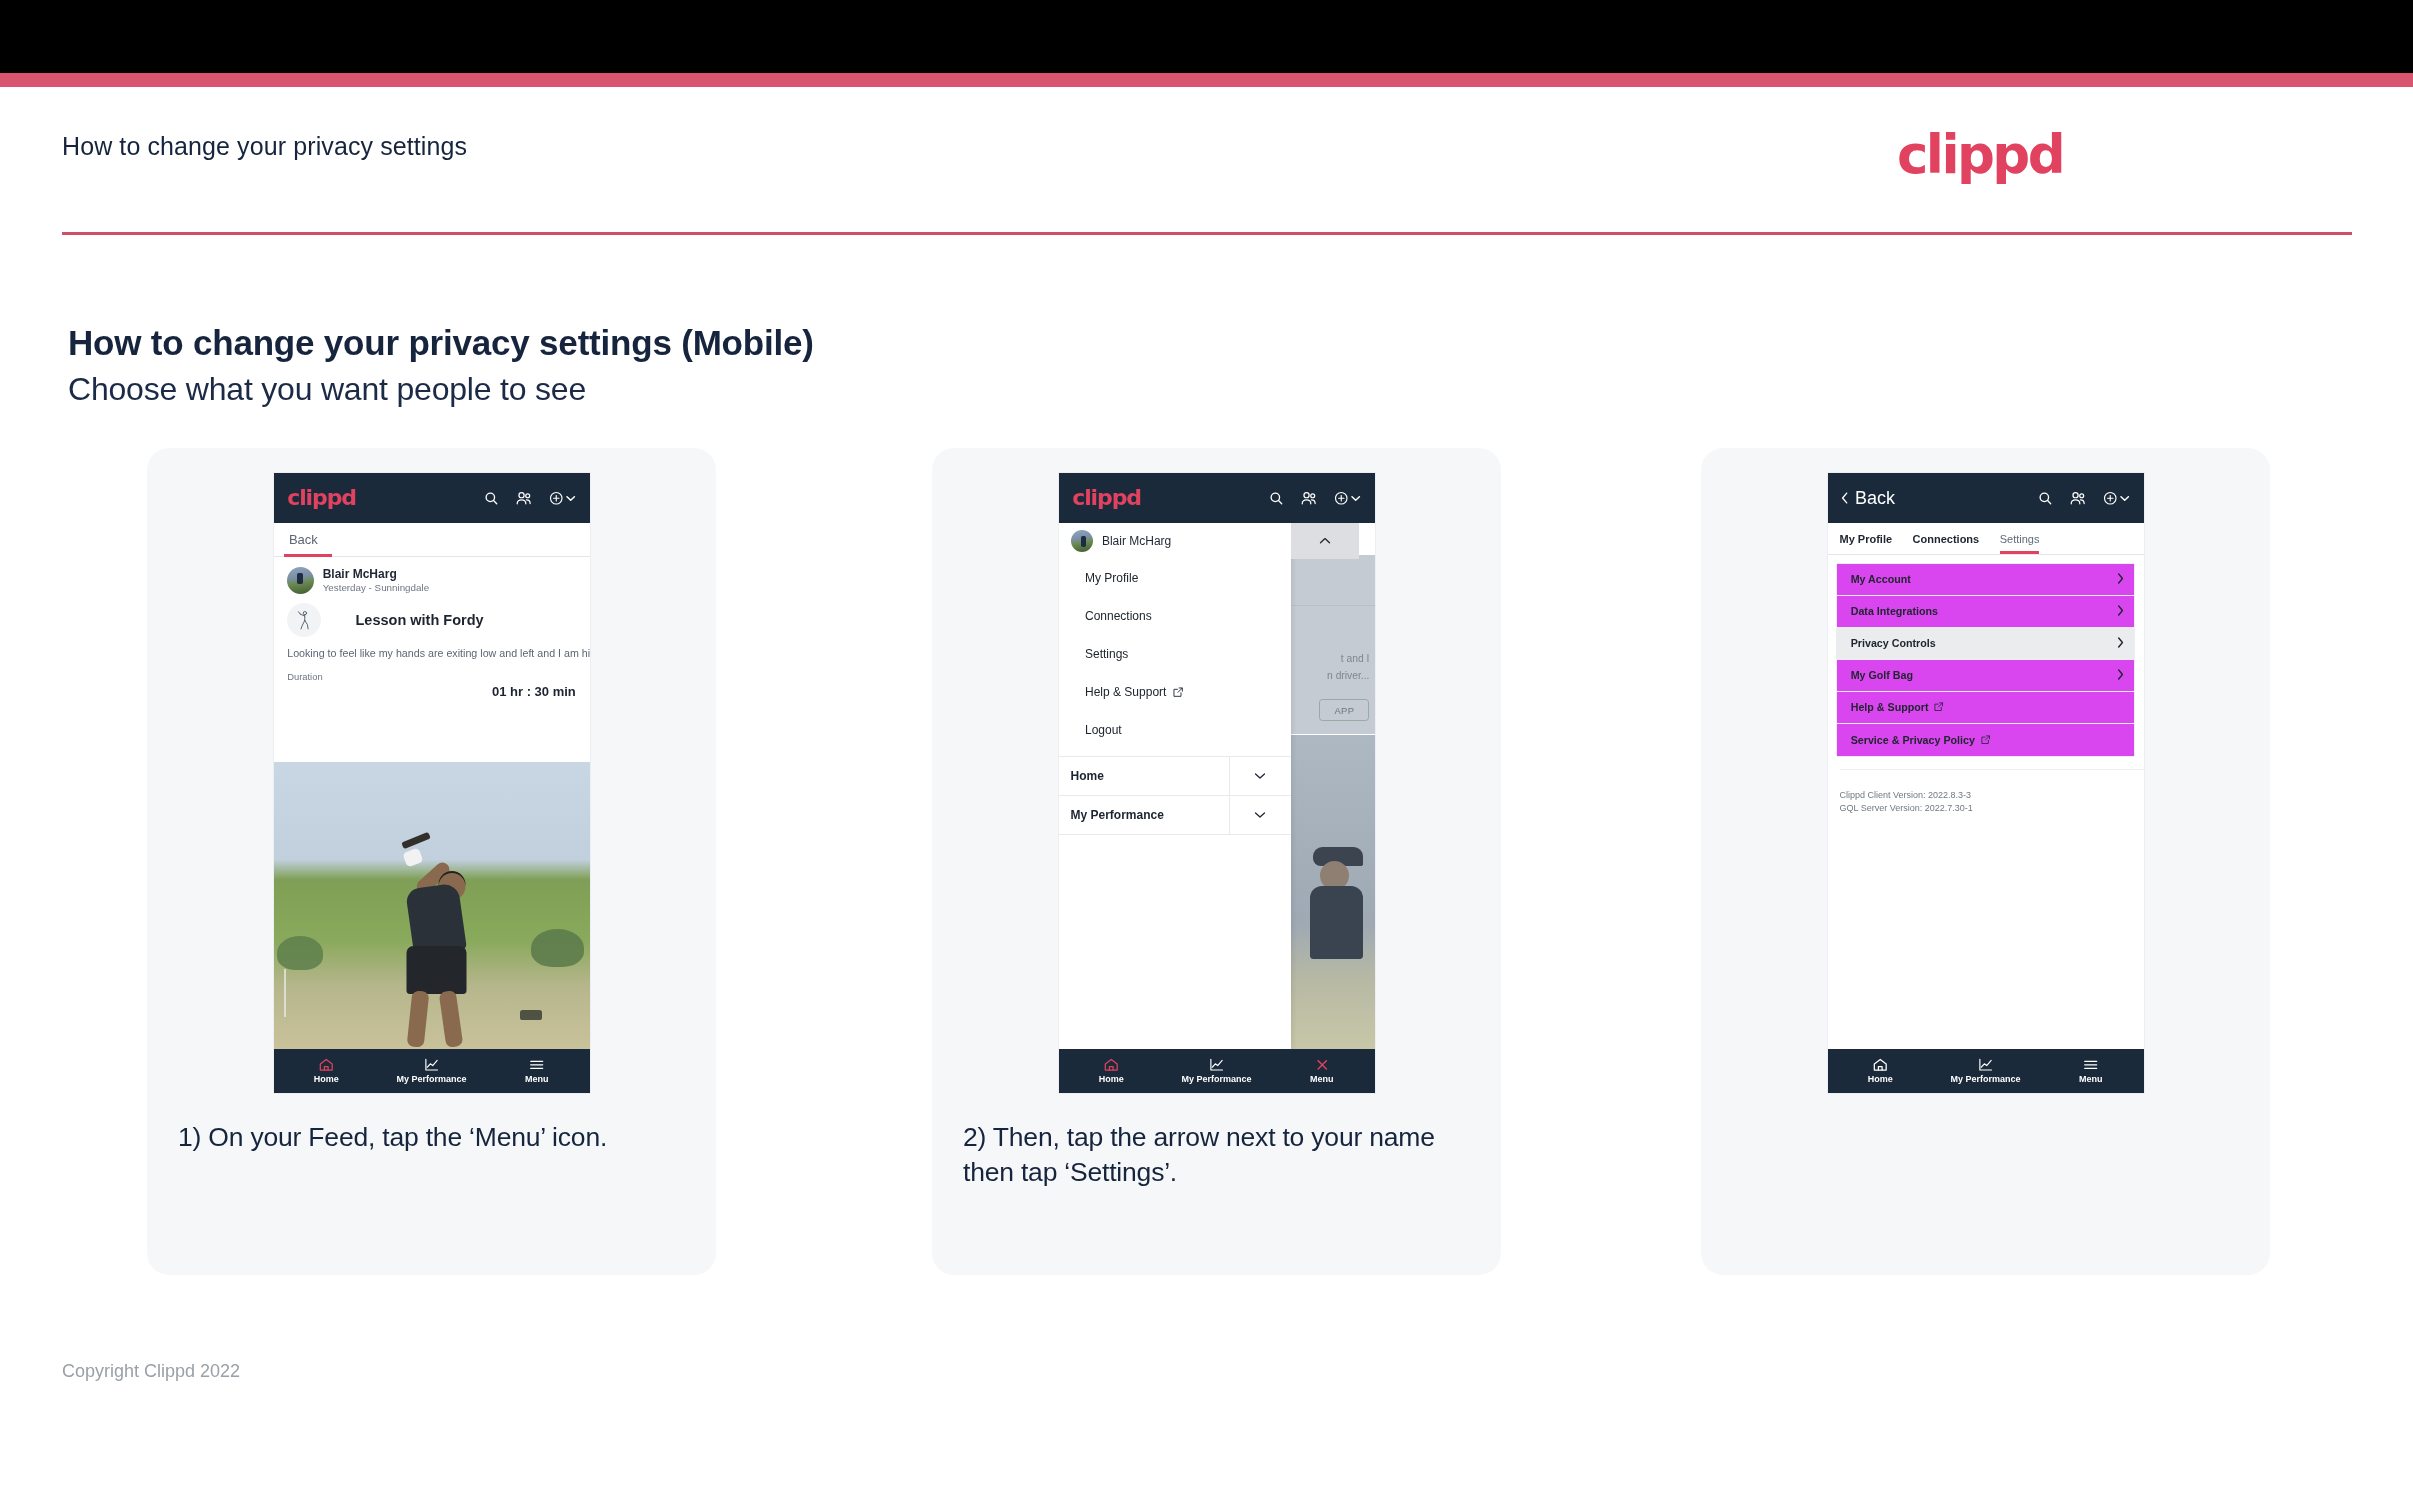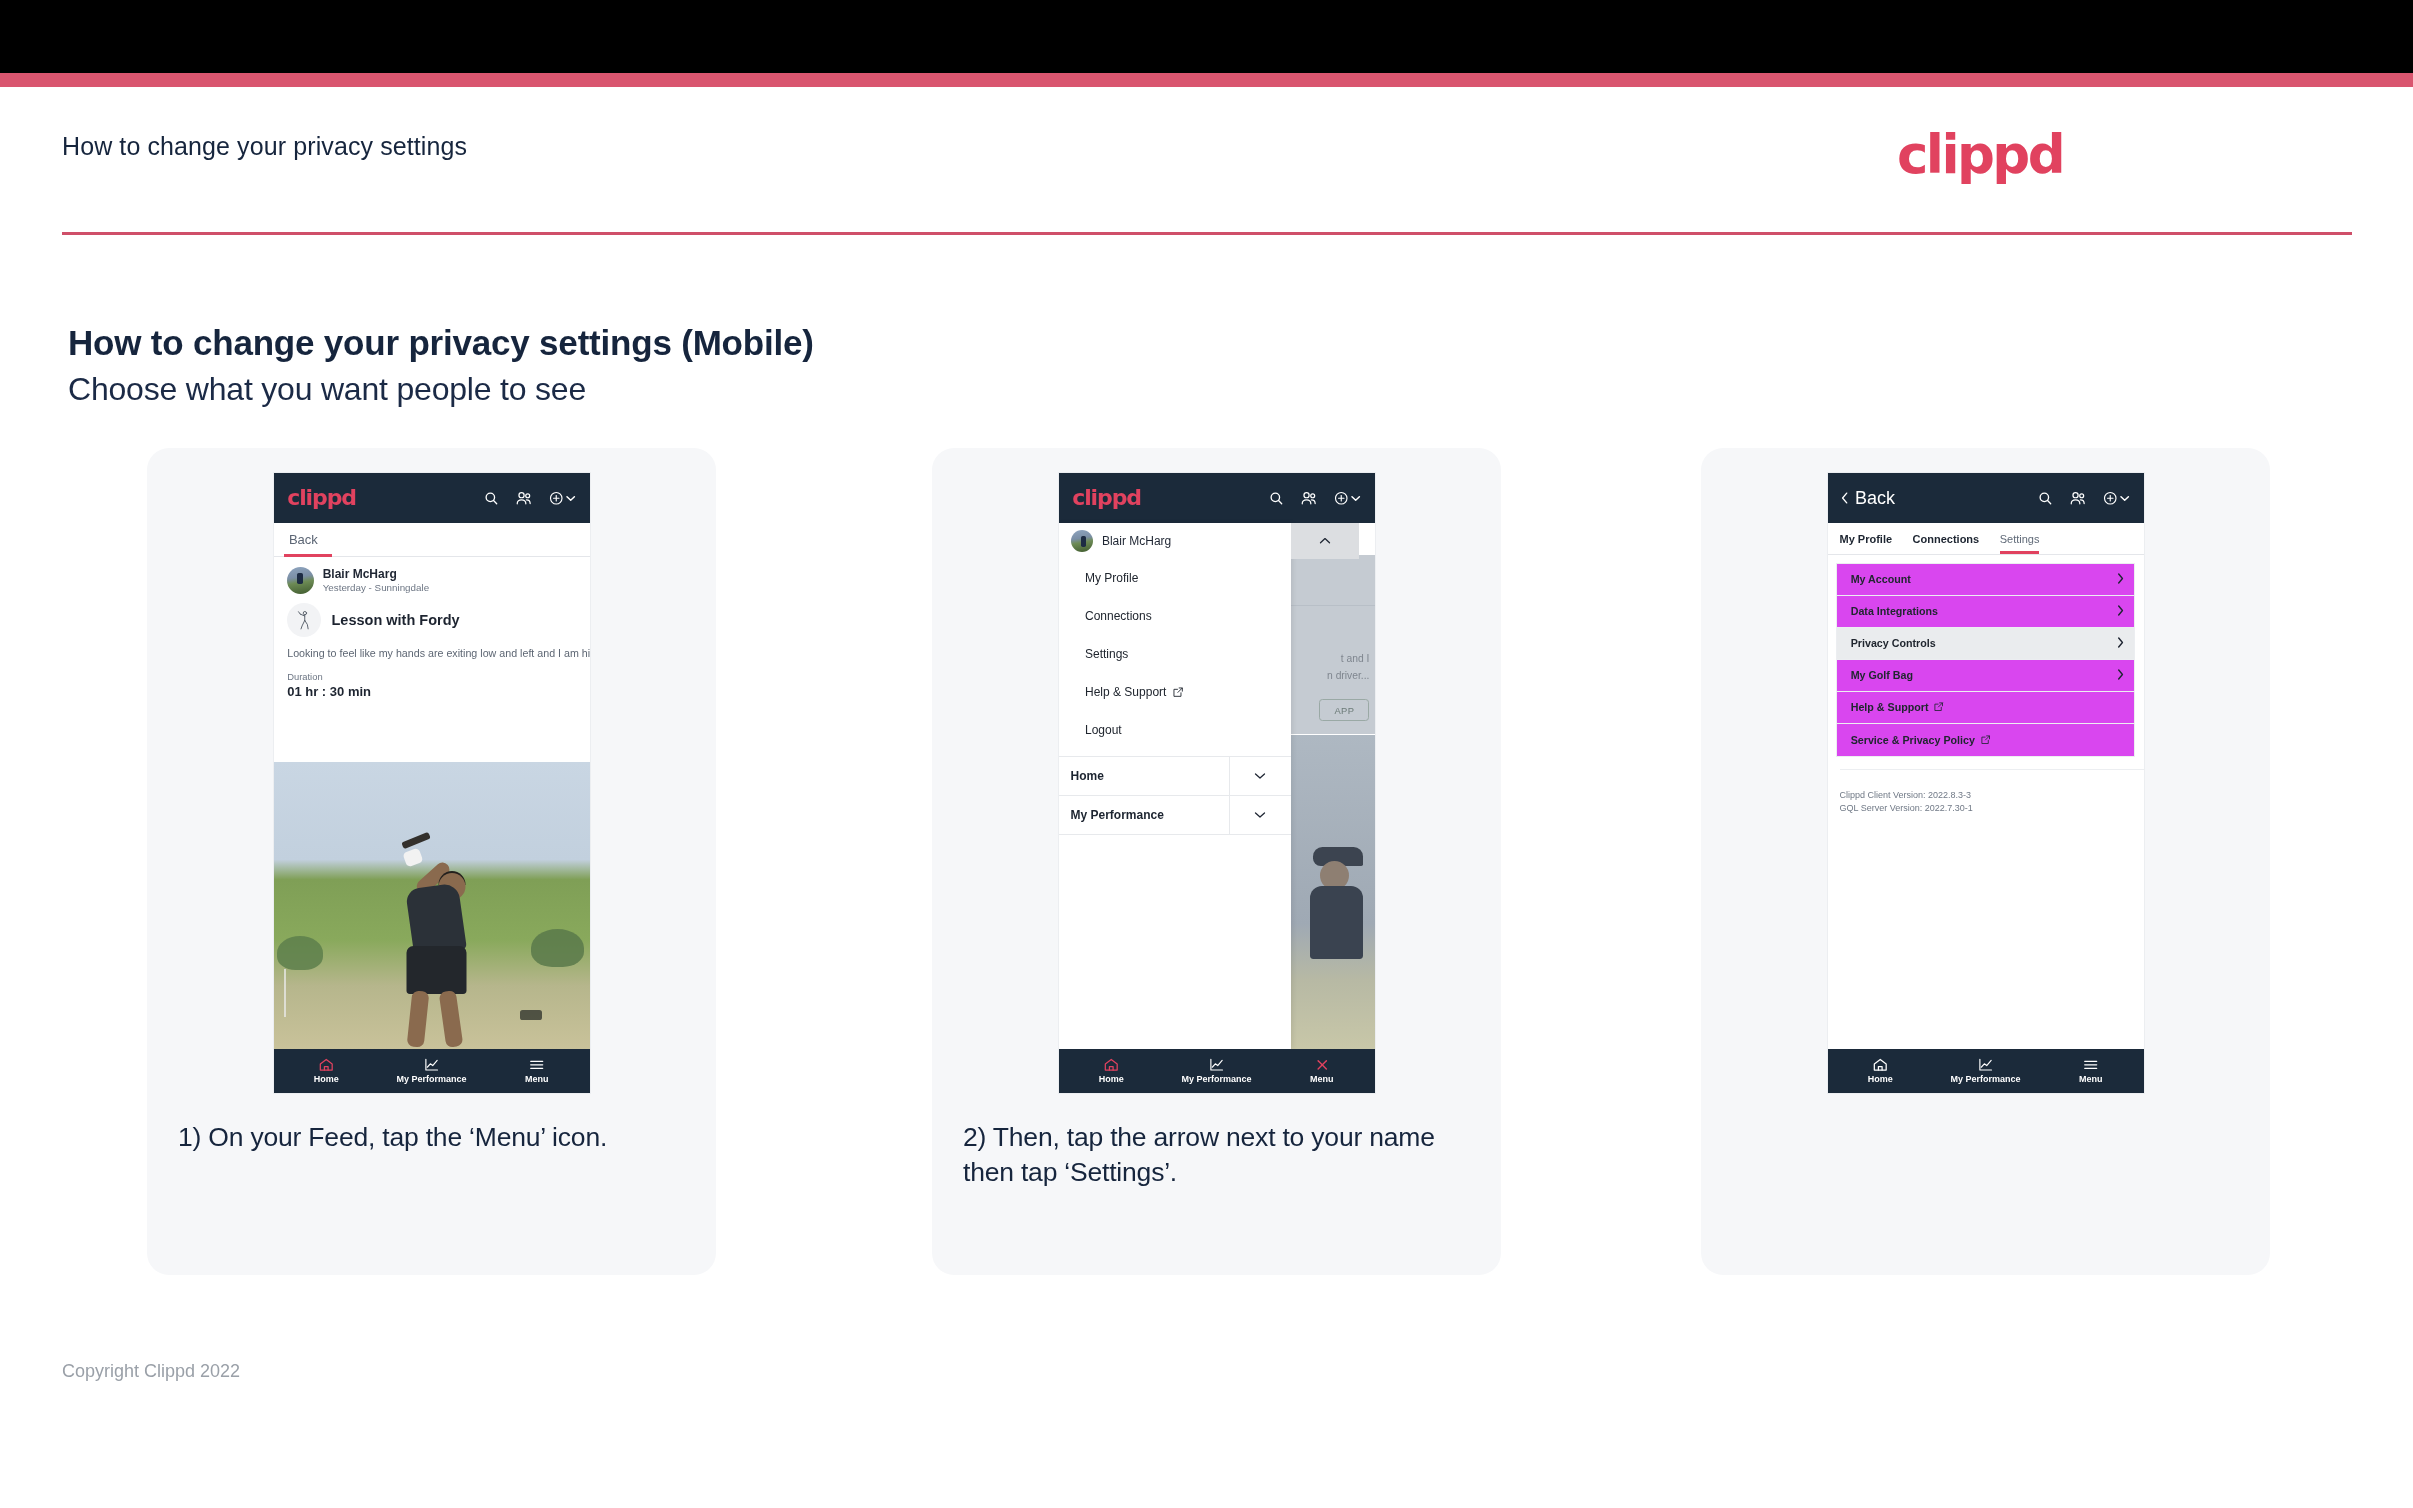--- a/index.html
+++ b/index.html
@@ -89,24 +89,24 @@
     background: #1d2c44; border-radius: 1.7px;
   }
   .post-name { font-size: 12px; font-weight: 700; color: #1f2633; line-height: 1.25; }
   .post-meta { font-size: 9.8px; color: #6d7684; line-height: 1.25; }
 
   .lesson { display: flex; align-items: center; gap: 10.3px; margin-top: 8.5px; }
   .lesson-ic {
     width: 34px; height: 34px; border-radius: 50%; background: #f2f3f5;
     display: flex; align-items: center; justify-content: center; flex: 0 0 auto;
   }
-  .lesson-title { font-size: 14.5px; font-weight: 700; color: #1d2430; }
+  .lesson-title { font-size: 14.5px; font-weight: 700; color: #1d2430; margin-left: 24px; }
   .post-body { margin-top: 8.5px; font-size: 10.7px; color: #5d6673; line-height: 1.45; white-space: nowrap; }
   .dur-lbl { margin-top: 10.3px; font-size: 9.4px; color: #6d7684; }
-  .dur-val { font-size: 13px; font-weight: 700; color: #1d2430; margin-top: 1.7px; }
+  .dur-val { font-size: 13px; font-weight: 700; color: #1d2430; margin-top: 1.7px; text-align: right; }
 
   .photo {
     position: absolute; left: 0; right: 0; top: 289px; bottom: 44px;
     background:
       linear-gradient(to bottom, #c9d6e3 0%, #c2d0de 34%, #7f9f56 41%, #89a95c 62%, #b6b68c 78%, #c9c29a 100%);
     overflow: hidden;
   }
   .golfer {
     position: absolute; left: 50%; transform: translateX(-50%);
     bottom: 0; width: 137px; height: 214px;

